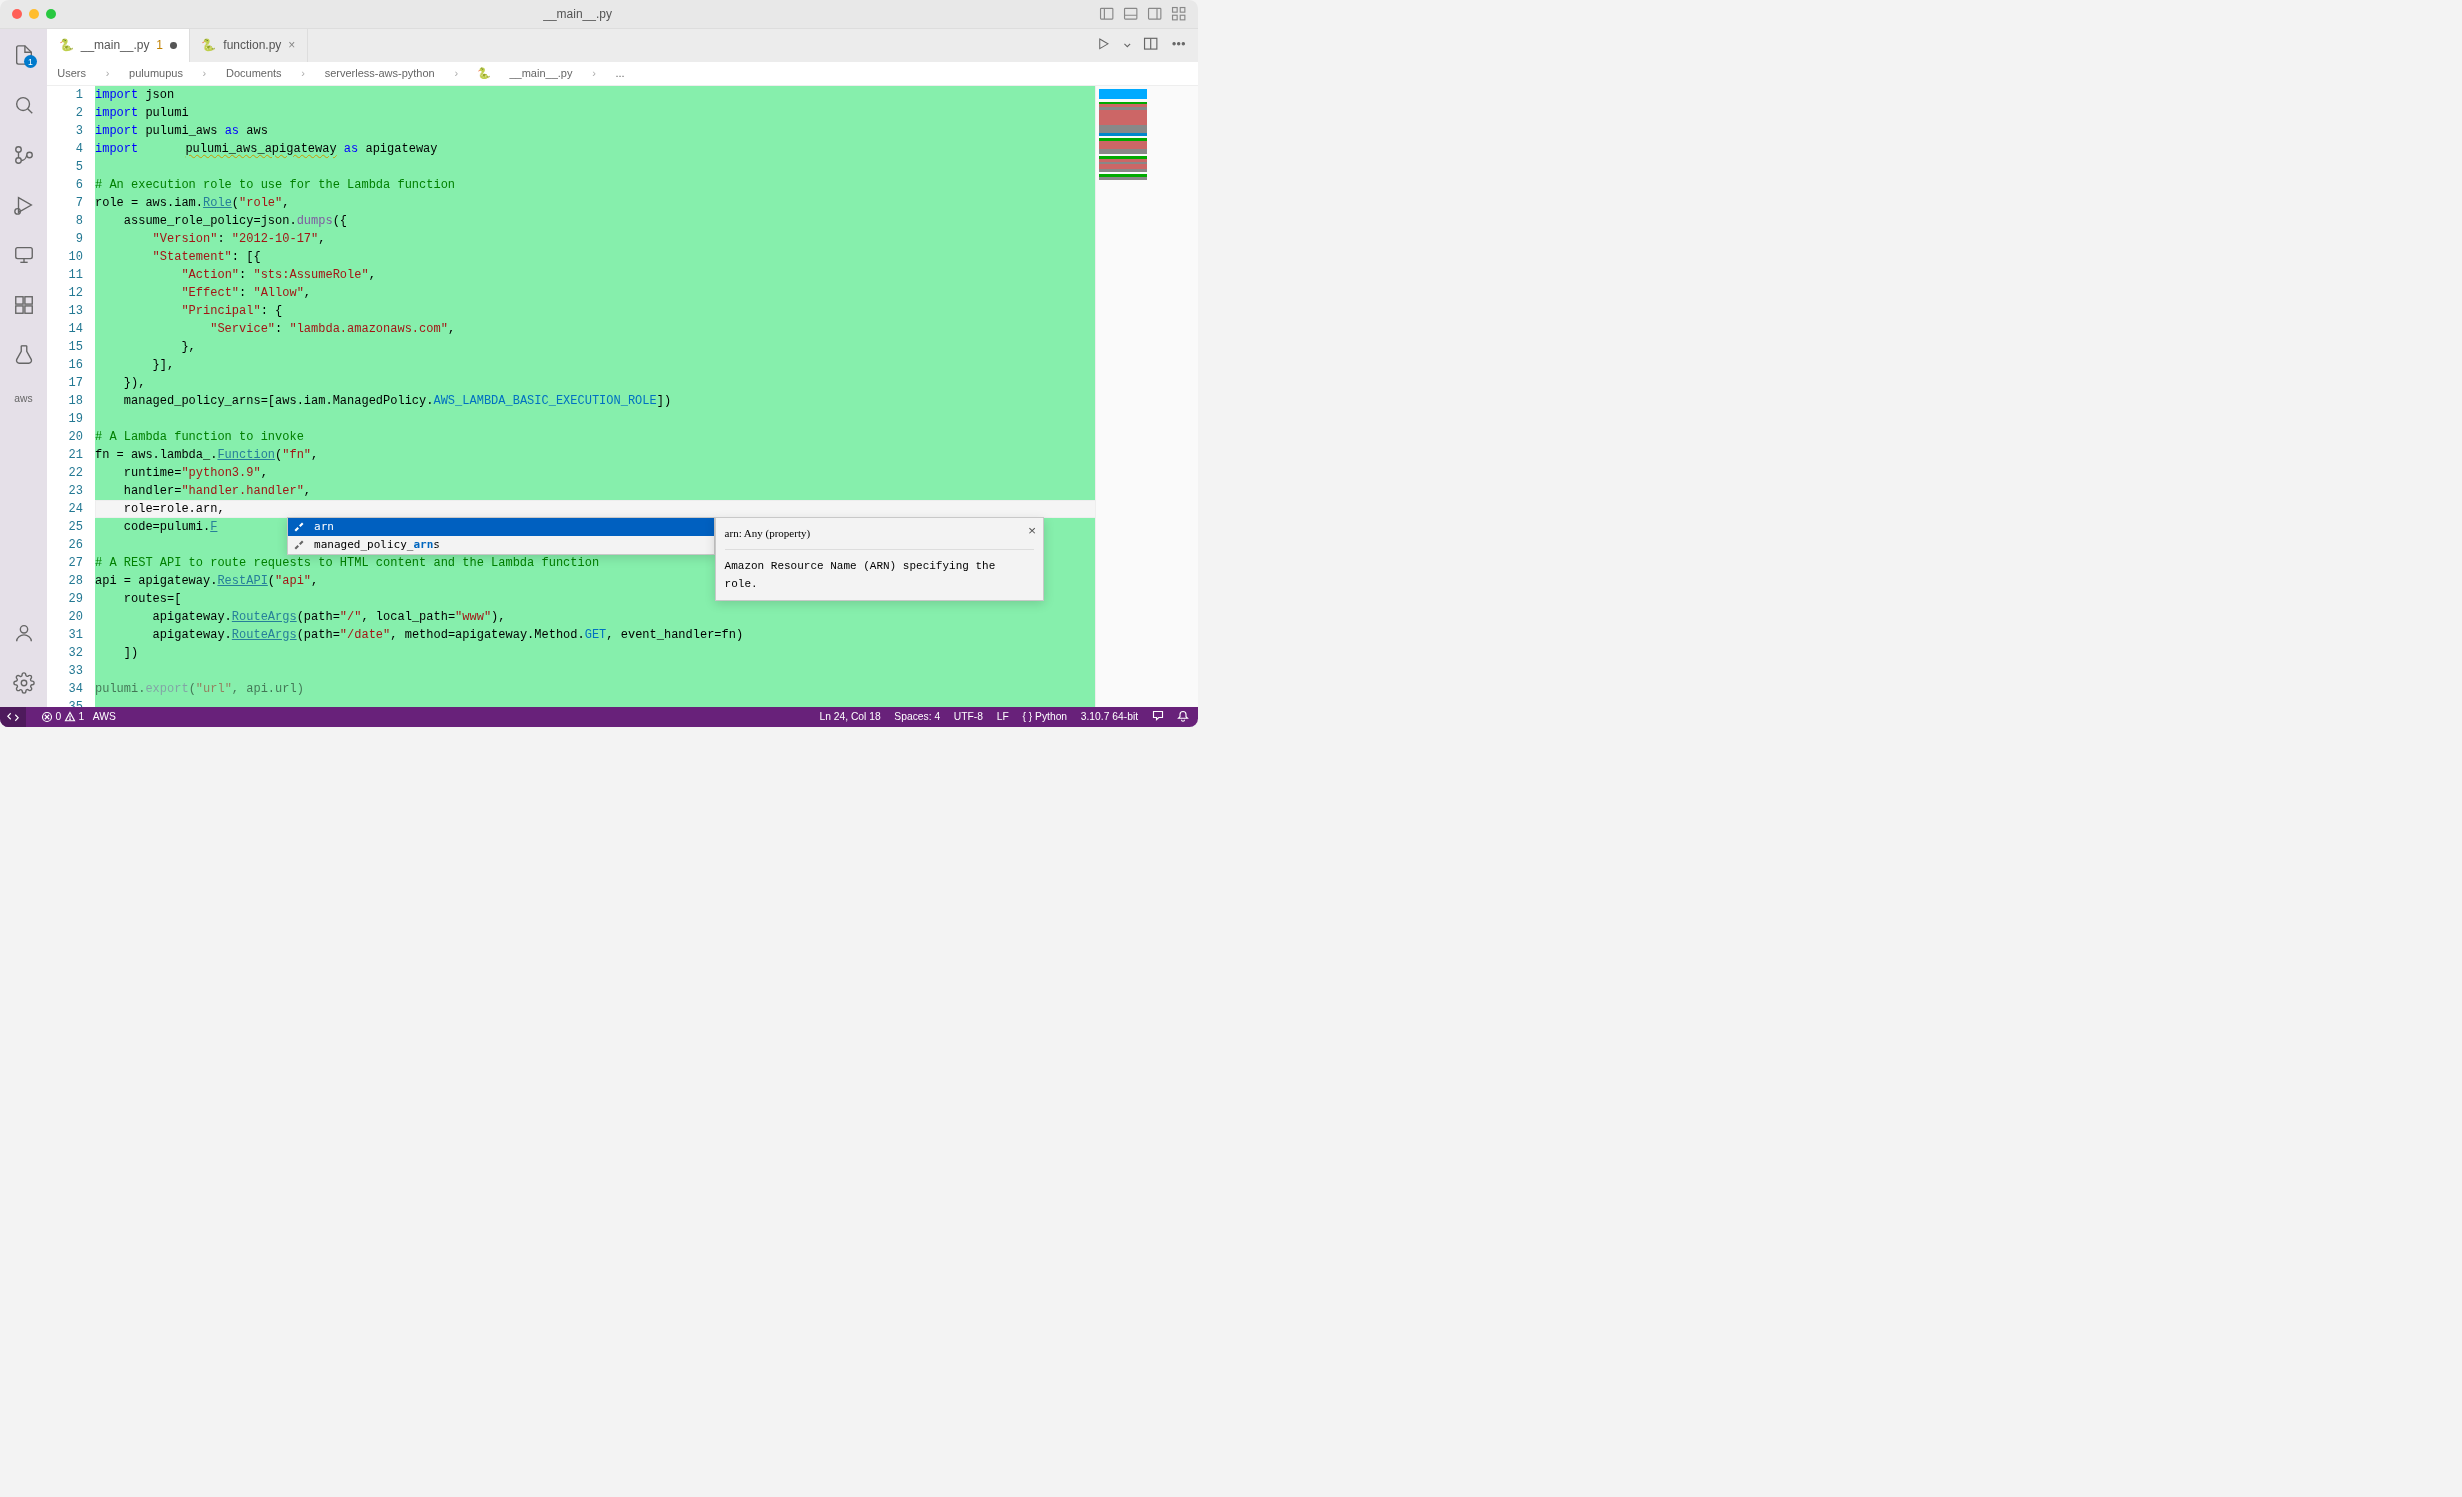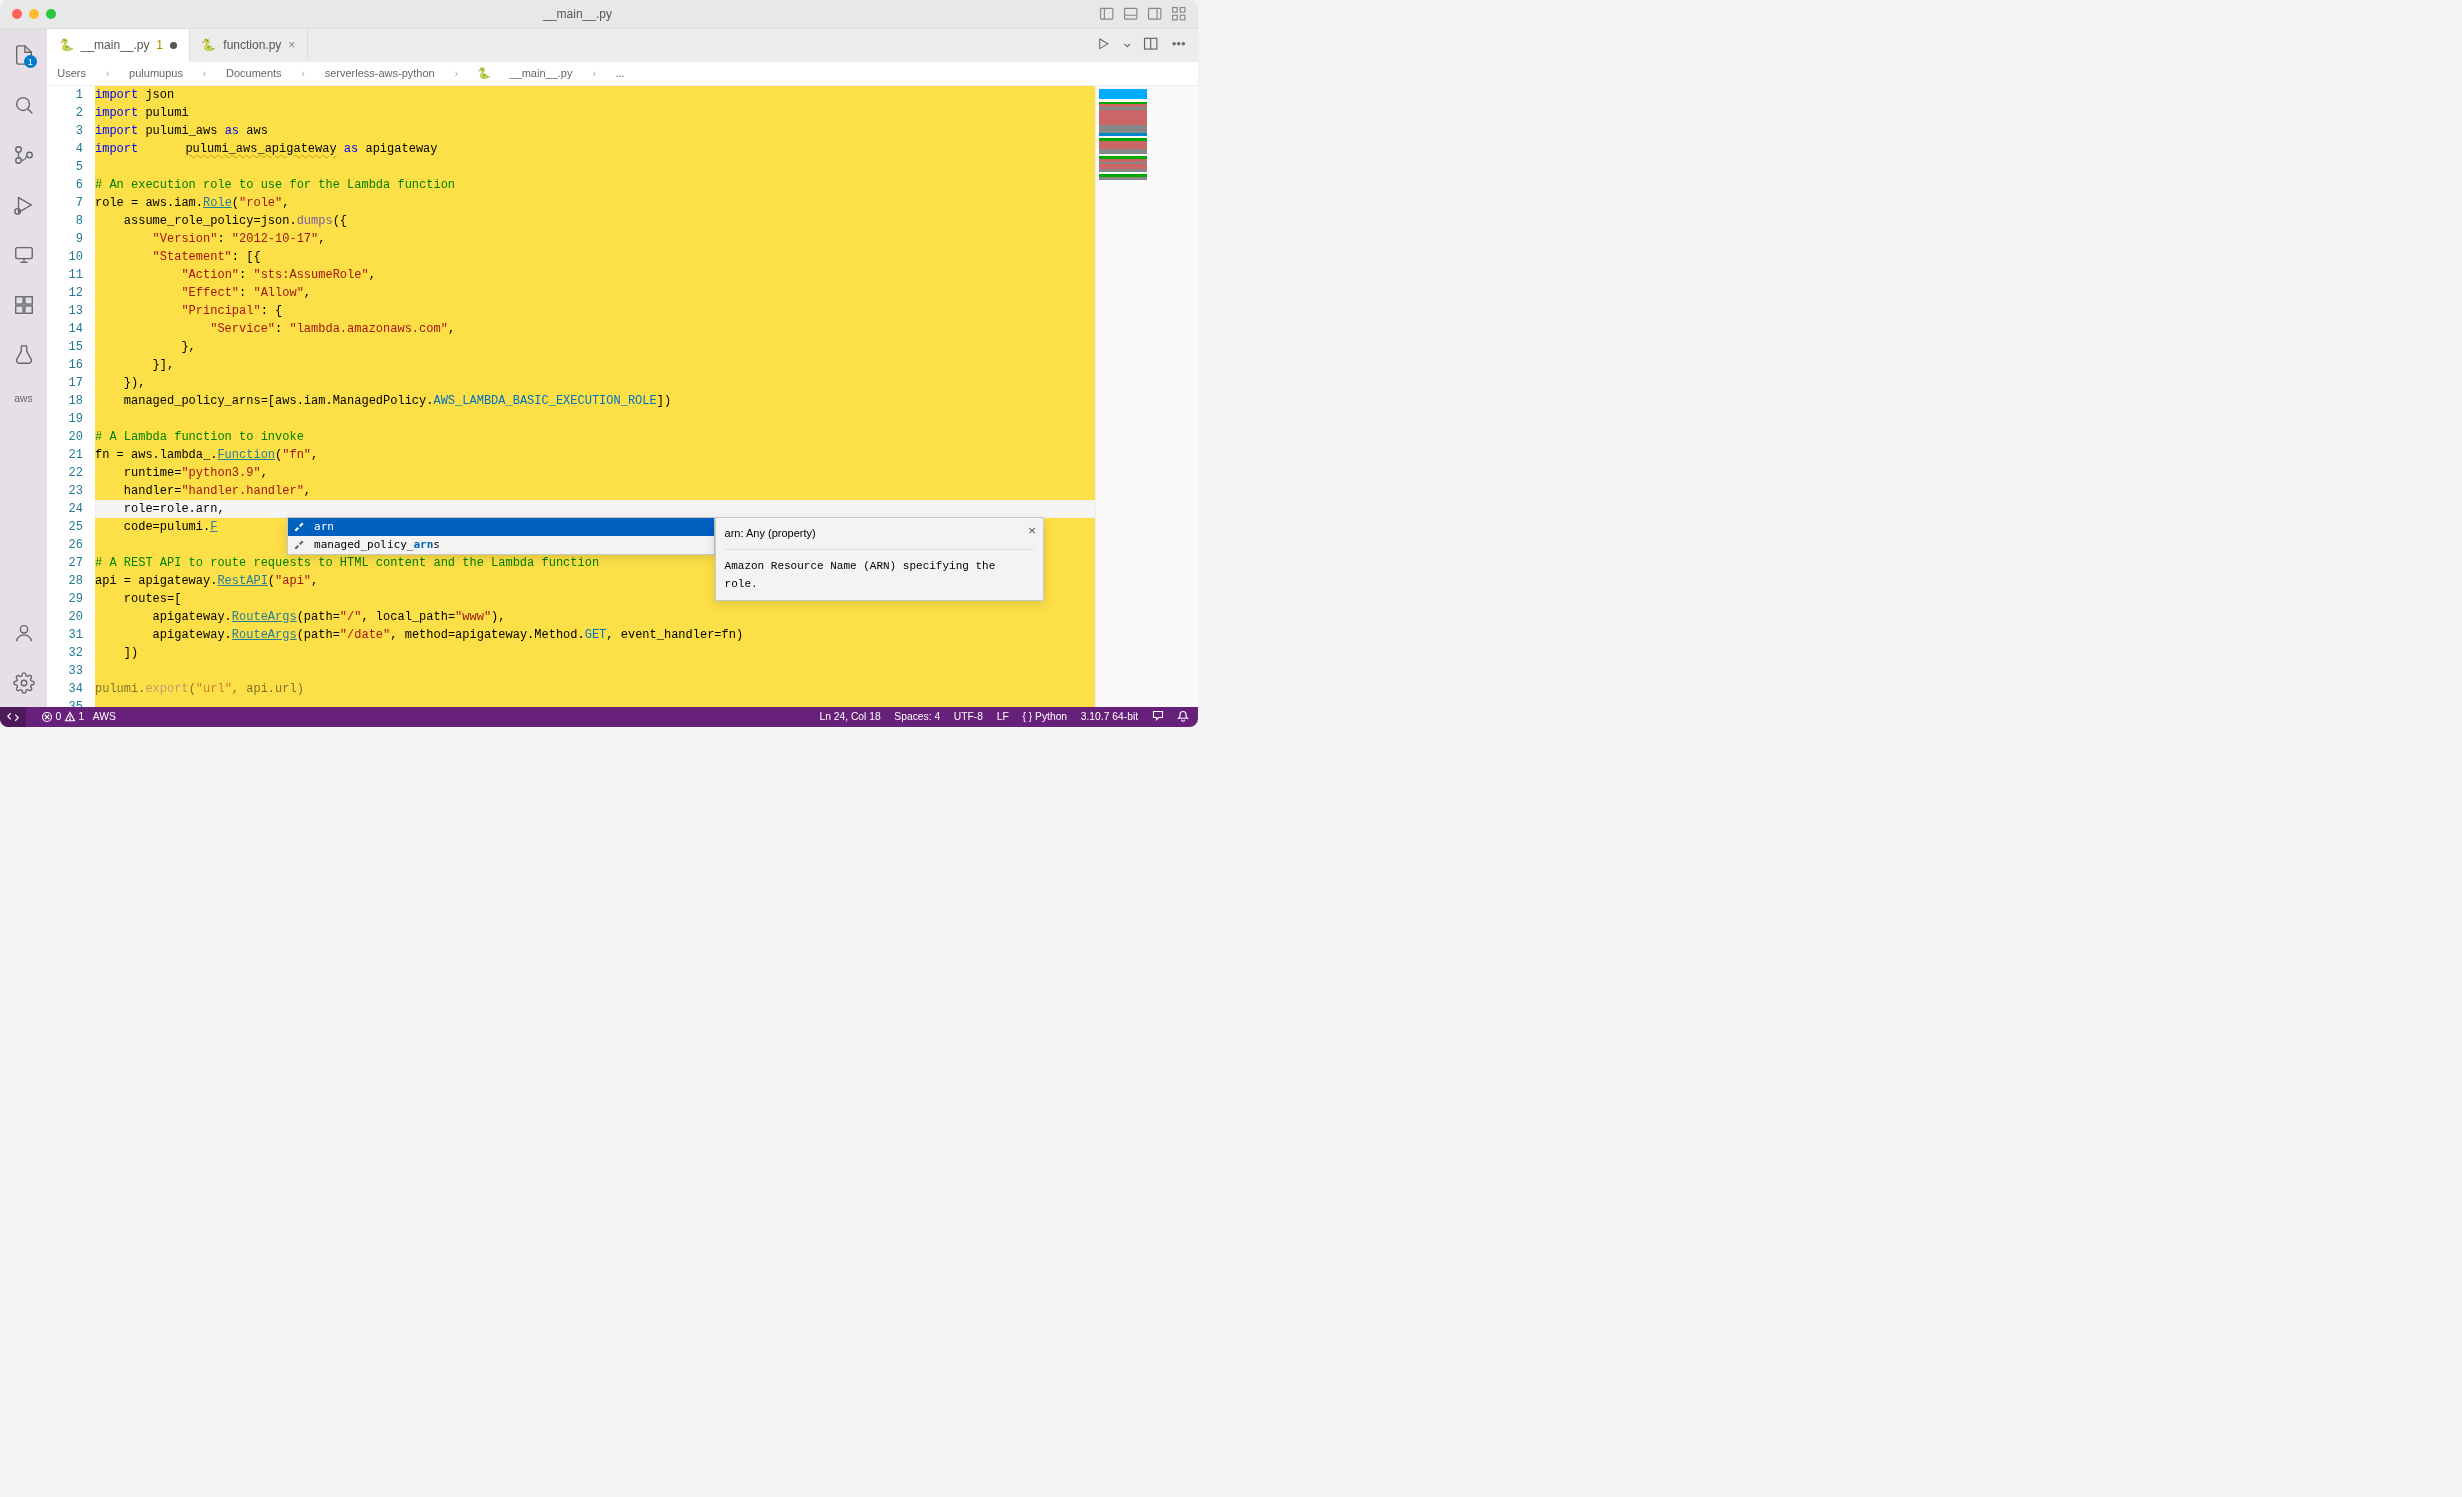--- a/index.html
+++ b/index.html
@@ -34,40 +34,40 @@
 .tab-actions { display:flex; align-items:center; gap:12px; padding:0 12px; }
 .tab-actions svg { stroke:#666; fill:none; stroke-width:1.5; }
 
 .breadcrumbs { height:24px; display:flex; align-items:center; padding:0 10.3px; font-size:11px; color:#666; gap:18px; background:#fff; border-bottom:0.9px solid #eee; }
 .breadcrumbs .sep { color:#aaa; margin:0 1.7px; }
 .breadcrumbs .pyicon { color:#3277b3; }
 
 .code-area { flex:1; display:flex; font-family: Menlo, Monaco, "Courier New", monospace; font-size:12px; line-height:18px; overflow:hidden; position:relative; }
 .gutter { width:48px; text-align:right; padding-right:12px; color:#237893; user-select:none; background:#fff; }
 .gutter div { height:18px; }
-.code { flex:1; position:relative; background:#fde047; }
+.code { flex:1; position:relative; background:#86efac; }
 .ln { height:18px; display:block; white-space:pre; }
 .ln.current { background:#f5f5f5; box-shadow: inset 0 0 0 0.9px #eee; }
 
 .kw { color:#0000ff; }
 .fn { color:#7f5ba0; }
 .str { color:#a31515; }
 .cmt { color:#008000; }
 .cls { color:#267f99;text-decoration:underline; }
 .const { color:#0070c1; }
 .squiggle { text-decoration: underline wavy #cc9900 0.9px; text-underline-offset: 1.7px; margin-left: 40px; }
 
 .suggest { position:absolute; left:240px; top:431px; width:428px; background:#f3f3f3; border:0.9px solid #c8c8c8; box-shadow:0 3.4px 10.3px rgba(0,0,0,0.15); font-family: Menlo, Monaco, monospace; font-size:11px; z-index:10; }
 .suggest-row { display:flex; align-items:center; height:18px; padding:0 5.1px; gap:9px; }
 .suggest-row.sel { background:#0060c0; color:#fff; }
 .wrench { width:12px; height:12px; }
 .hl { font-weight:bold; }
 
 .doc-popup { position:absolute; left:668px; top:431px; width:329px; background:#f3f3f3; border:0.9px solid #c8c8c8; box-shadow:0 3.4px 10.3px rgba(0,0,0,0.15); padding:6.8px 8.6px; font-size:11px; z-index:10; }
-.doc-popup .sig { font-family: Liberation Sans, sans-serif; padding-bottom:6.8px; border-bottom:0.9px solid #ddd; margin-bottom:6.8px; }
+.doc-popup .sig { font-family: Liberation Serif, serif; padding-bottom:6.8px; border-bottom:0.9px solid #ddd; margin-bottom:6.8px; }
 .doc-popup .closex { position:absolute; top:5.1px; right:6.8px; color:#555; font-size:13.7px; }
 
 .minimap { position:absolute; top:0; right:0; width:103px; height:100%; background:#fafafa; border-left:0.9px solid #eee; }
 .minimap-content { padding:3.4px; font-size:1.7px; line-height:2.6px; font-family:monospace; color:#888; }
 .miniline { height:2.6px; white-space:pre; }
 
 .statusbar { height:20.5px; background:#68217a; color:#fff; display:flex; align-items:center; font-size:10.3px; padding:0 8.6px; gap:12px; }
 .statusbar .left { display:flex; align-items:center; gap:8.6px; }
 .statusbar .remote { background:#4e1a5c; padding:0 6.8px; height:20.5px; display:flex; align-items:center; margin-left:-8.6px; margin-right:3.4px; }
 .statusbar .right { margin-left:auto; display:flex; align-items:center; gap:13.7px; }

